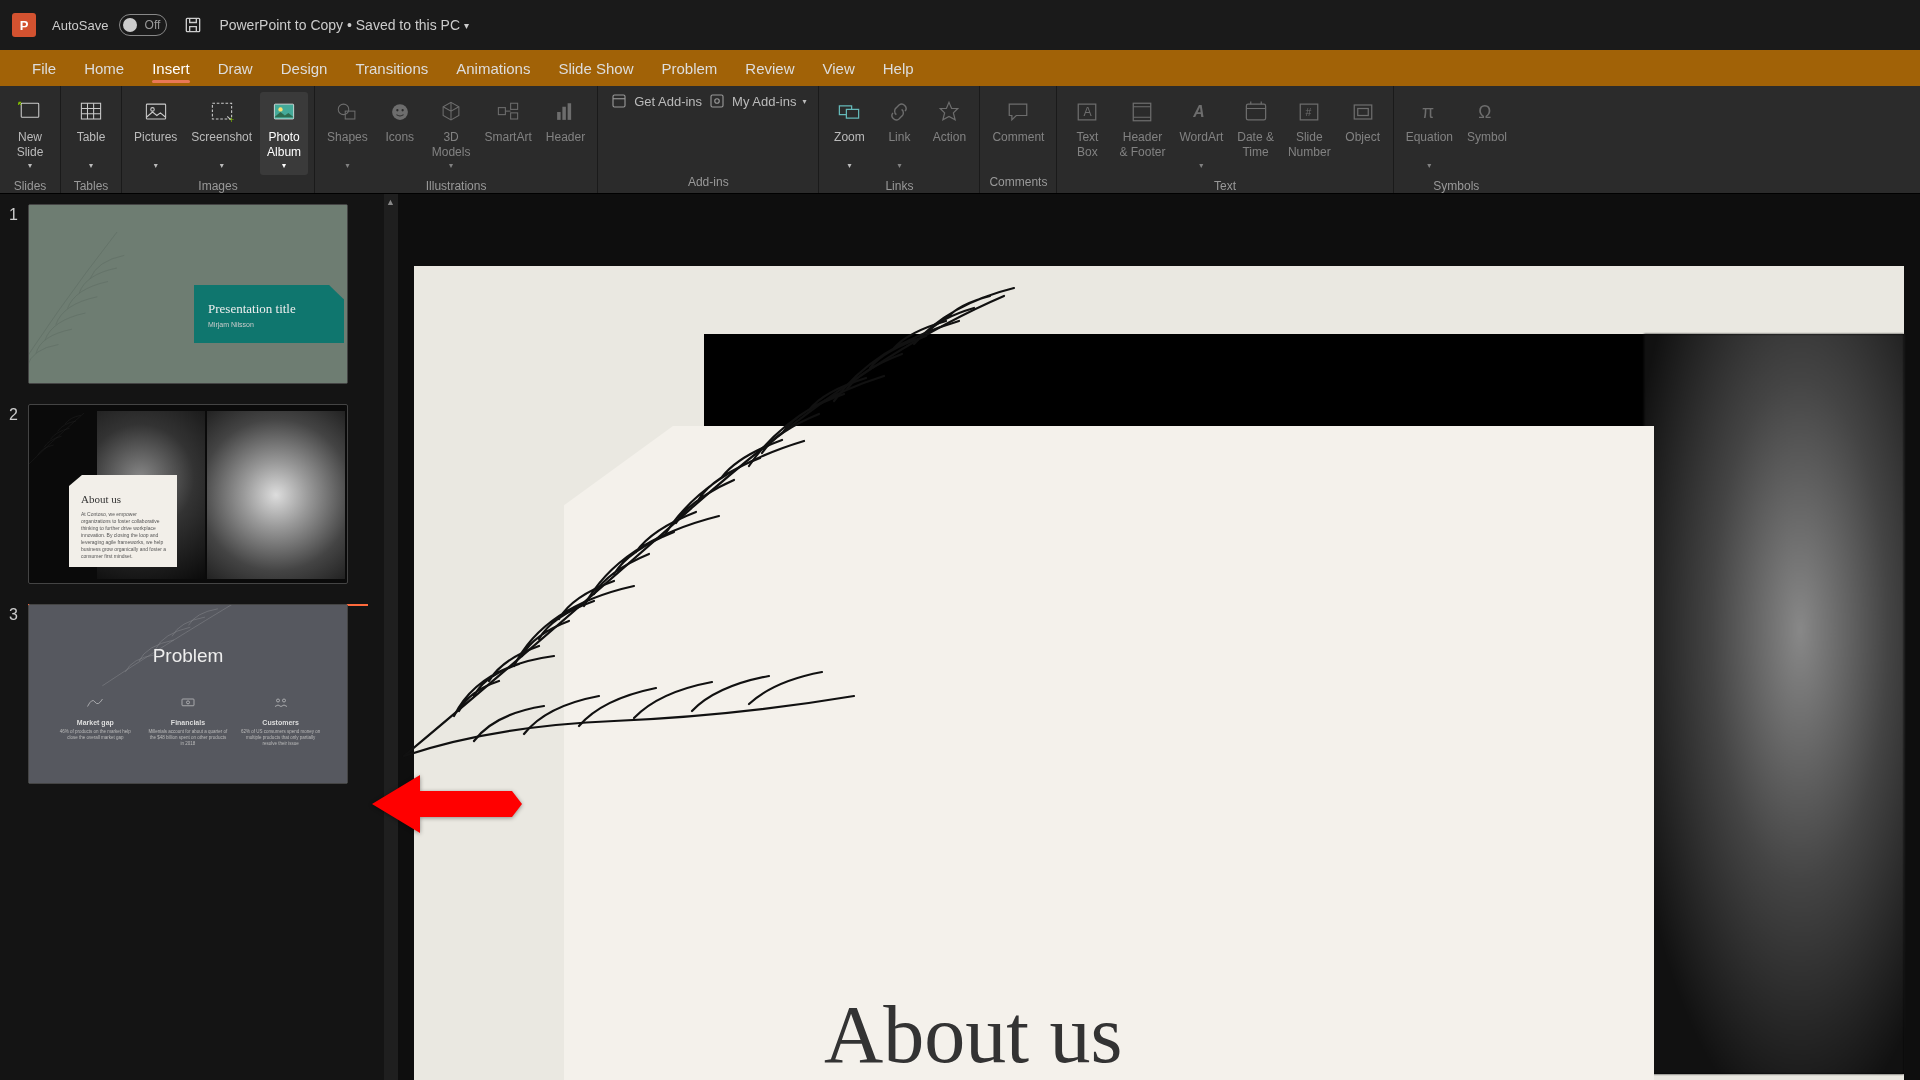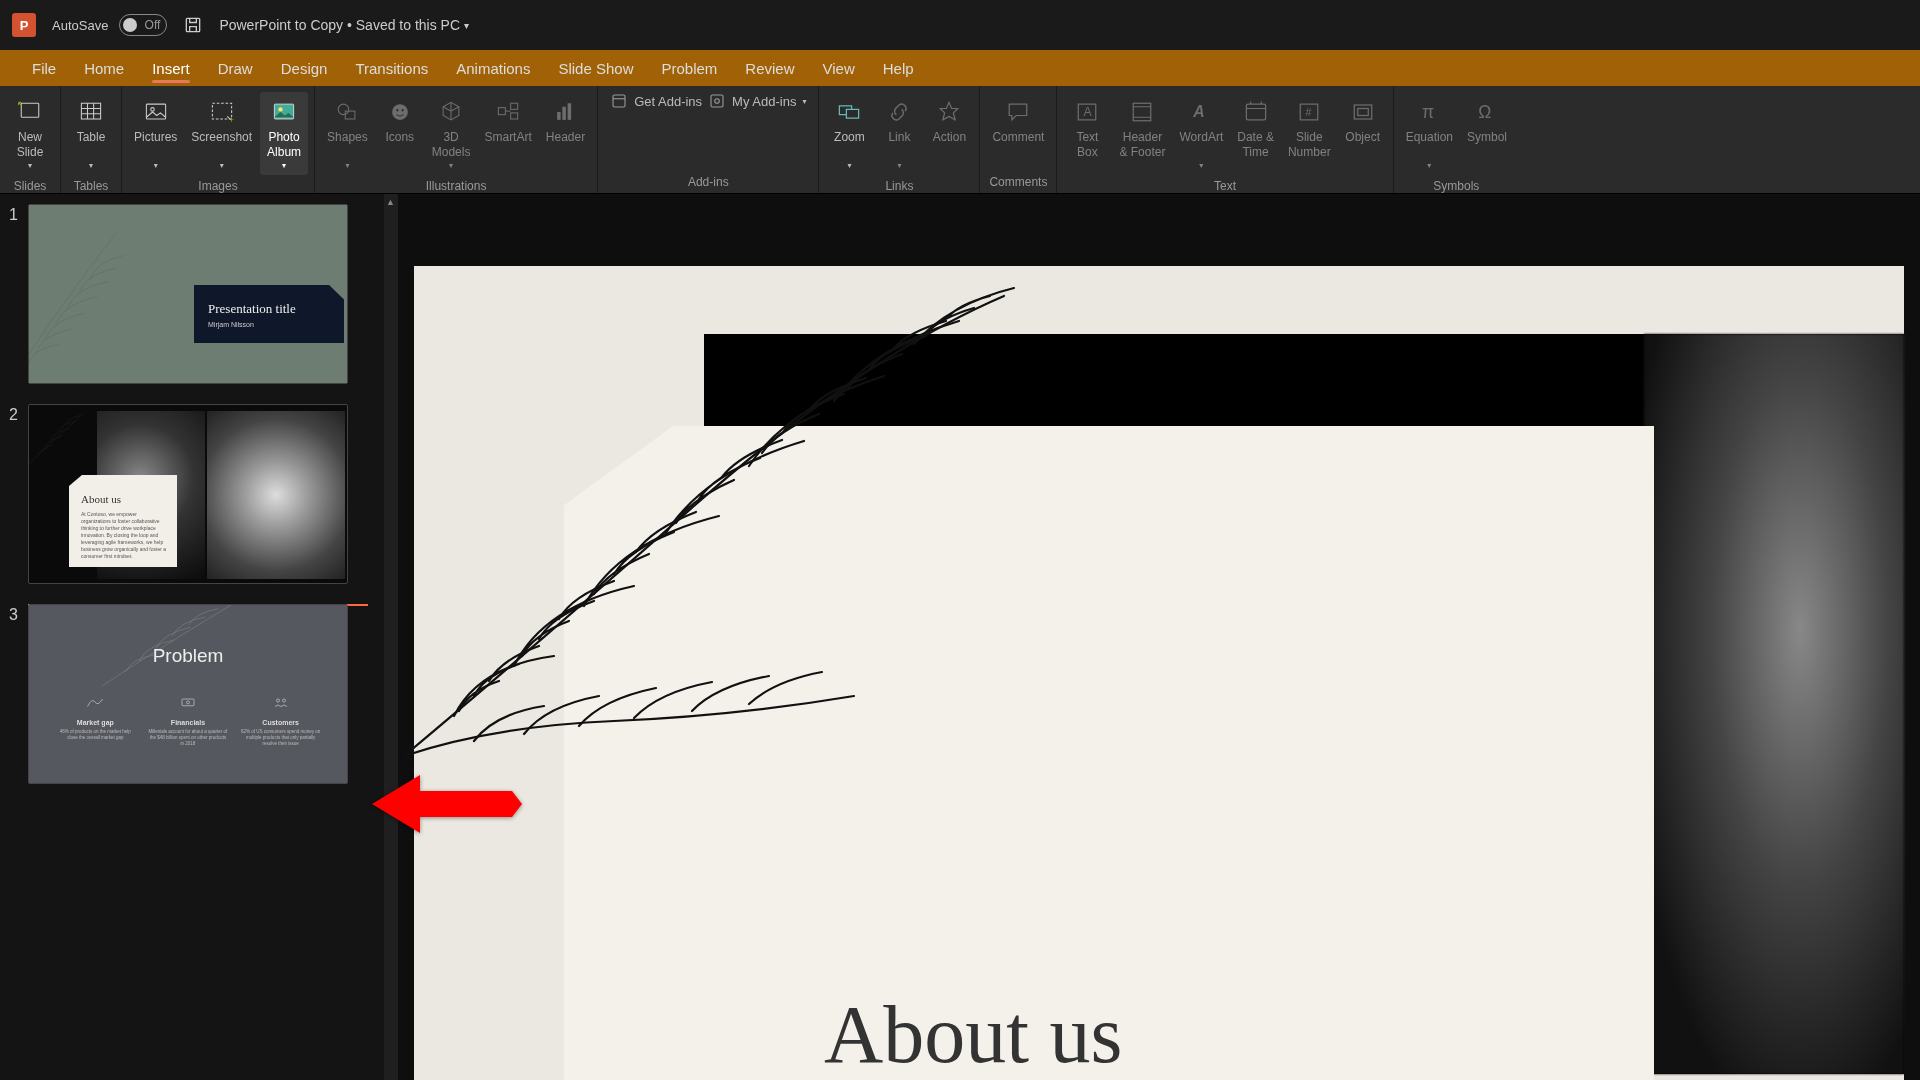--- a/index.html
+++ b/index.html
@@ -42,21 +42,21 @@
 
 
 .thumb-panel { width: 398px; background: #141414; overflow-y: auto; padding: 10px 6px 10px 2px; position: relative; }
 .thumb-row { display: flex; gap: 10px; margin-bottom: 20px; position: relative; }
 .thumb-num { width: 16px; text-align: right; font-size: 16px; color: #ccc; padding-top: 2px; }
 .thumb { width: 320px; height: 180px; background: #6e7d72; border: 1px solid #444; border-radius: 2px; overflow: hidden; position: relative; cursor: pointer; }
 
 
 .t1-bg { position: absolute; inset: 0; background: #6e7d72; }
 .t1-fern { position: absolute; left: -20px; top: -10px; width: 180px; height: 200px; opacity: 0.35; }
-.t1-card { position: absolute; left: 165px; top: 80px; width: 150px; height: 58px; background: #0f172a; box-shadow: 0 2px 8px rgba(0,0,0,0.3); display: flex; flex-direction: column; justify-content: center; padding-left: 14px; clip-path: polygon(0 0, 90% 0, 100% 25%, 100% 100%, 0 100%); }
+.t1-card { position: absolute; left: 165px; top: 80px; width: 150px; height: 58px; background: #0f766e; box-shadow: 0 2px 8px rgba(0,0,0,0.3); display: flex; flex-direction: column; justify-content: center; padding-left: 14px; clip-path: polygon(0 0, 90% 0, 100% 25%, 100% 100%, 0 100%); }
 .t1-title { font-family: 'Georgia', serif; font-size: 13px; color: #eee; }
 .t1-sub { font-size: 7px; color: #ccc; margin-top: 4px; }
 
 
 .t2 { background: #0a0a0a; }
 .t2-imgL { position: absolute; left: 68px; top: 6px; width: 108px; height: 168px; background: radial-gradient(circle at 40% 40%, #888 0%, #333 45%, #0a0a0a 100%); }
 .t2-imgR { position: absolute; left: 178px; top: 6px; width: 138px; height: 168px; background: radial-gradient(circle at 50% 50%, #ddd 0%, #999 30%, #444 70%, #222 100%); }
 .t2-card { position: absolute; left: 40px; top: 70px; width: 108px; height: 92px; background: #f2efe9; clip-path: polygon(0 12%, 12% 0, 100% 0, 100% 100%, 0 100%); padding: 18px 10px 6px 12px; }
 .t2-about { font-family: 'Georgia', serif; font-size: 11px; color: #333; }
 .t2-body { font-size: 5px; color: #555; line-height: 1.4; margin-top: 6px; }

